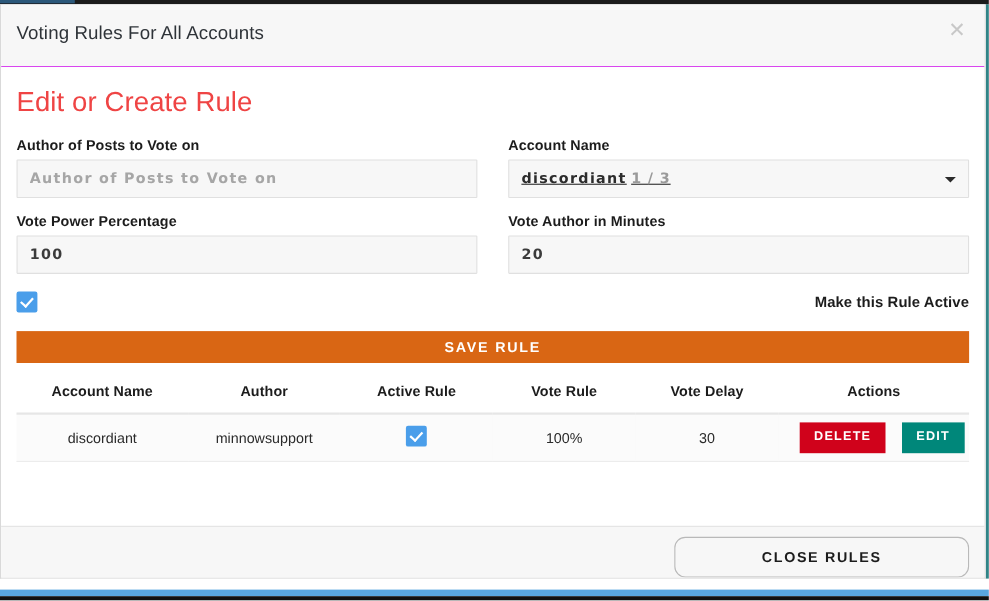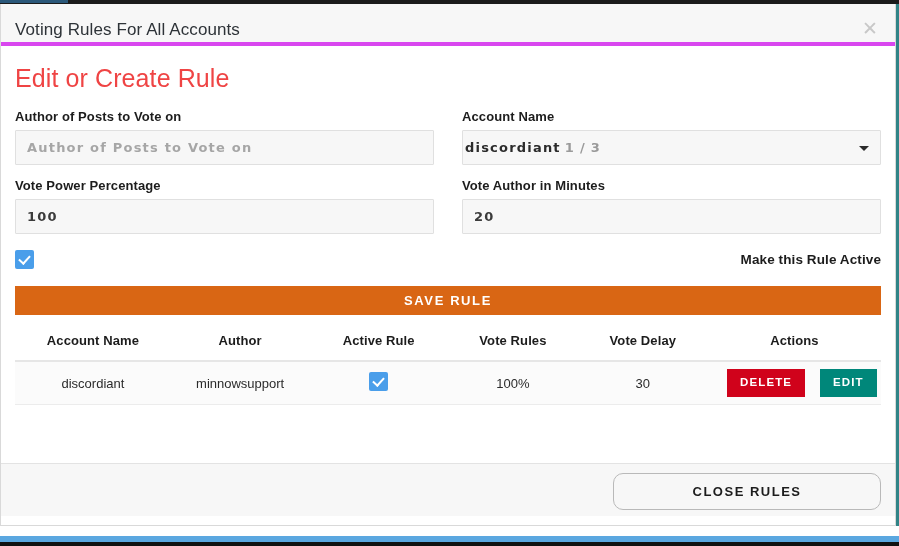--- a/index.html
+++ b/index.html
@@ -47,23 +47,23 @@
     height: 522px;
     background: #ffffff;
     border: 1px solid #d9d9d9;
     border-top: none;
     box-sizing: border-box;
     overflow: hidden;
   }
 
   .modal-header {
     position: relative;
-    height: 42px;
+    height: 57px;
     background: #f7f7f7;
-    border-bottom: 4px solid #d946ef;
+    border-bottom: 1px solid #d946ef;
     box-sizing: border-box;
   }
   .modal-title {
     position: absolute;
     left: 14px; top: 16px;
     font-size: 17px;
     color: #2e3338;
     font-weight: 400;
     letter-spacing: 0.1px;
   }
@@ -141,28 +141,29 @@
     box-sizing: border-box;
     width: 100%;
     height: 35px;
     background: #f7f7f7;
     border: 1px solid #e0e0e0;
     border-radius: 1px;
     cursor: pointer;
   }
   .select-value {
     position: absolute;
-    left: 2px; top: 0;
+    left: 11px; top: 0;
     line-height: 33px;
     font-family: "DejaVu Sans", sans-serif;
     font-size: 13px;
     font-weight: bold;
     letter-spacing: 1.2px;
     color: #2c2c2c;
     white-space: nowrap;
+    text-decoration: underline;
   }
   .select-count {
     color: #9a9a9a;
     font-weight: bold;
     letter-spacing: 0.8px;
     margin-left: 4px;
   }
   .select-caret {
     position: absolute;
     right: 11px; top: 15px;
@@ -356,21 +357,21 @@
           <col style="width:16%">
           <col style="width:15%">
           <col style="width:15%">
           <col style="width:20%">
         </colgroup>
         <thead>
           <tr>
             <th>Account Name</th>
             <th>Author</th>
             <th>Active Rule</th>
-            <th>Vote Rules</th>
+            <th>Vote Rule</th>
             <th>Vote Delay</th>
             <th>Actions</th>
           </tr>
         </thead>
         <tbody>
           <tr>
             <td>discordiant</td>
             <td>minnowsupport</td>
             <td>
               <span class="cbx cbx-cell"></span>

